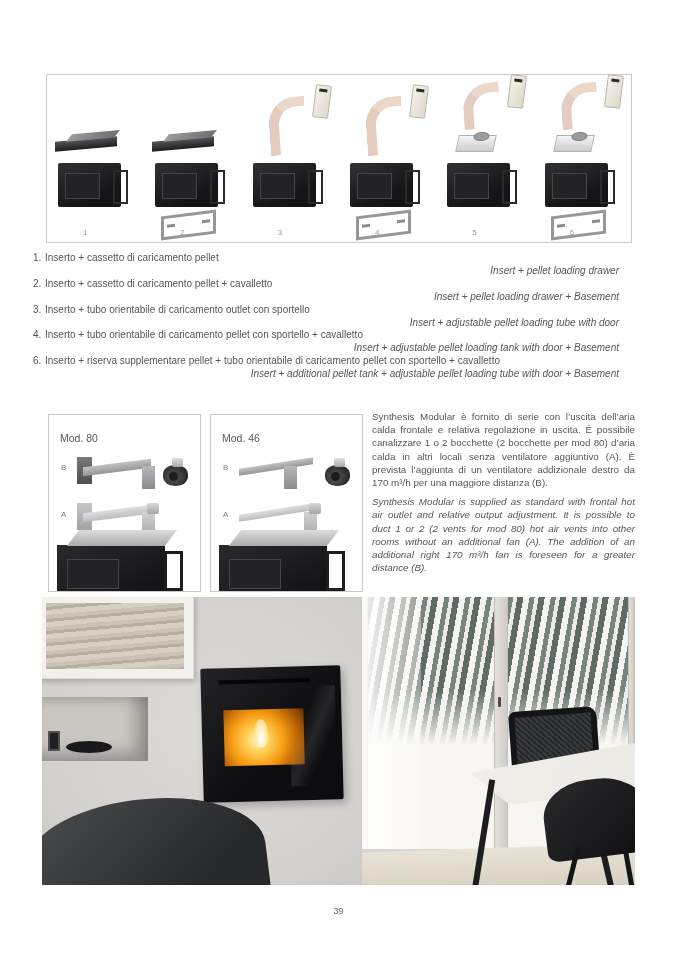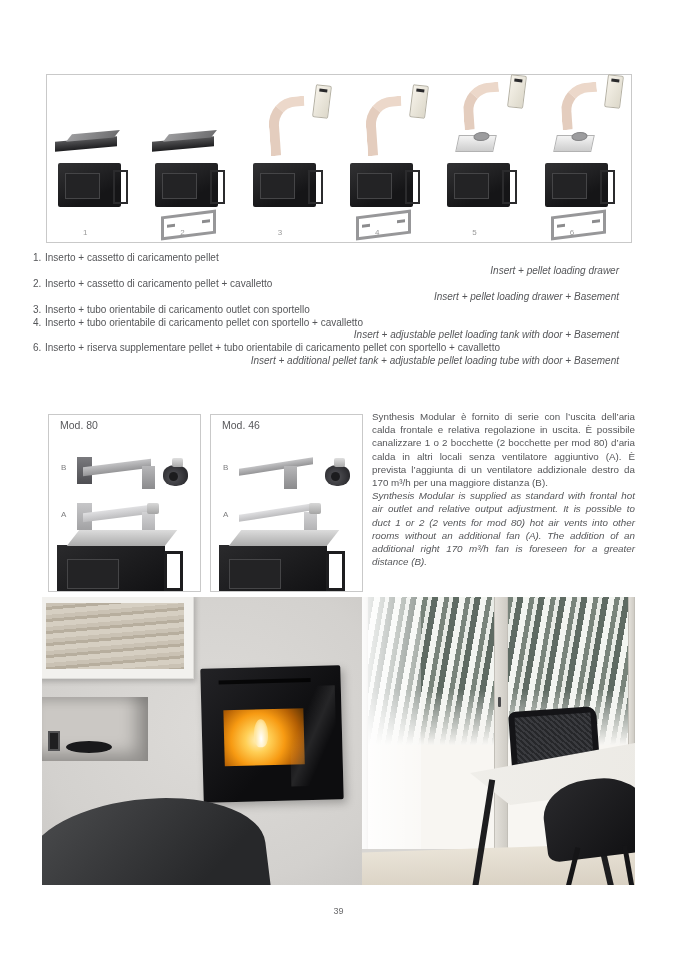--- a/index.html
+++ b/index.html
@@ -35,21 +35,21 @@
   .list { position:absolute; left:33px; top:252px; width:586px; font-size:10px; line-height:12.9px; color:#555659; }
   .li-it { white-space:nowrap; }
   .li-en { padding-left:12px; white-space:nowrap; }
   .li-en.italic { font-style:italic;text-align:right; }
   .li-n { display:inline-block; width:12px; }
 
   
   .mod-box { position:absolute; top:414px; width:153px; height:178px; border:1px solid #c9c9c9; background:#fff; overflow:hidden; }
   .mod-box.m80 { left:48px; }
   .mod-box.m68 { left:210px; }
-  .mod-title { position:absolute; left:11px; top:4px; font-size:10.5px; color:#58585b; }
+  .mod-title { position:absolute; left:11px; top:17px; font-size:10.5px; color:#58585b; }
   .mod-lbl { position:absolute; left:12px; font-size:8px; color:#7d7d7f; }
   .lbl-b { top:48px; } .lbl-a { top:95px; }
 
   .duct { position:absolute; left:28px; height:34px; }
   .duct-b { top:42px; width:76px; }
   .duct-a { top:88px; width:76px; }
   .duct .bar { position:absolute; left:6px; top:6px; right:2px; height:9px; transform:skewY(-7deg); }
   .duct-b .bar { background:linear-gradient(#c3c3c5,#95959 7); background:linear-gradient(#c3c3c5,#959597); }
   .duct-a .bar { background:linear-gradient(#e0e0e2,#bdbdbf); }
   .duct .cap-l { position:absolute; left:0; top:0; width:15px; height:27px; }
@@ -66,21 +66,21 @@
   .fan::before { content:""; position:absolute; left:9px; top:-7px; width:11px; height:9px; background:linear-gradient(#e0e0e0,#a9a9a9); border-radius:2px; }
   .fan::after { content:""; position:absolute; left:6px; top:7px; width:9px; height:9px; border-radius:50%; background:#1c1c1e; }
 
   .mod-stove { position:absolute; left:8px; bottom:-2px; width:108px; height:48px; background:linear-gradient(150deg,#2a2a2c,#111113); }
   .mod-stove::before { content:""; position:absolute; left:16px; top:-15px; width:98px; height:16px; background:linear-gradient(#dcdcdc,#ababab); transform:skewX(-38deg); }
   .mod-stove::after { content:""; position:absolute; right:-18px; top:6px; width:13px; height:34px; border:3px solid #1d1d1f; }
   .mod-stove .win { position:absolute; left:10px; top:14px; width:52px; height:30px; background:#232325; border:1px solid #454547; }
 
   
   .desc { position:absolute; left:372px; top:410px; width:263px; font-size:9.8px; line-height:13.2px; text-align:justify; color:#555659; }
-  .desc p + p { margin-top:0; }
+  .desc p + p { margin-top:6px; }
   .desc .en { font-style:italic; }
 
   
   .photo { position:absolute; left:42px; top:597px; width:593px; height:288px; overflow:hidden; background:#d8d6d3; }
   .ph-window { position:absolute; left:317px; top:0; right:0; height:252px; background:#efede9; }
   .ph-trees { position:absolute; left:0; right:0; top:0; height:148px;
       background:repeating-linear-gradient(100deg,#79847b 0 5px,#e9ece7 5px 9px,#5f6b63 9px 15px,#f3f5f1 15px 21px); }
   .ph-trees::after { content:""; position:absolute; left:0; right:0; bottom:0; height:55px; background:linear-gradient(rgba(247,246,243,0),#f7f6f3); }
   .ph-snow { position:absolute; left:0; right:0; top:148px; height:104px; background:#f8f6f2; }
   .mullion { position:absolute; top:0; height:252px; background:linear-gradient(90deg,#e3e0da,#cfccc5); border-left:1px solid #c2bfb8; border-right:1px solid #c2bfb8; }
@@ -168,20 +168,21 @@
     <div class="li">
       <div class="li-it"><span class="li-n">1.</span><span>Inserto + cassetto di caricamento pellet</span></div>
       <div class="li-en italic">Insert + pellet loading drawer</div>
     </div>
     <div class="li">
       <div class="li-it"><span class="li-n">2.</span><span>Inserto + cassetto di caricamento pellet + cavalletto</span></div>
       <div class="li-en italic">Insert + pellet loading drawer + Basement</div>
     </div>
     <div class="li">
       <div class="li-it"><span class="li-n">3.</span><span>Inserto + tubo orientabile di caricamento outlet con sportello</span></div>
+      <div class="li-en italic">Insert + adjustable pellet loading tube with door</div>
     </div>
     <div class="li">
       <div class="li-it"><span class="li-n">4.</span><span>Inserto + tubo orientabile di caricamento pellet con sportello + cavalletto</span></div>
       <div class="li-en italic">Insert + adjustable pellet loading tank with door + Basement</div>
     </div>
     <div class="li">
       <div class="li-it"><span class="li-n">6.</span><span>Inserto + riserva supplementare pellet + tubo orientabile di caricamento pellet con sportello + cavalletto</span></div>
       <div class="li-en italic">Insert + additional pellet tank + adjustable pellet loading tube with door + Basement</div>
     </div>
   </div>

